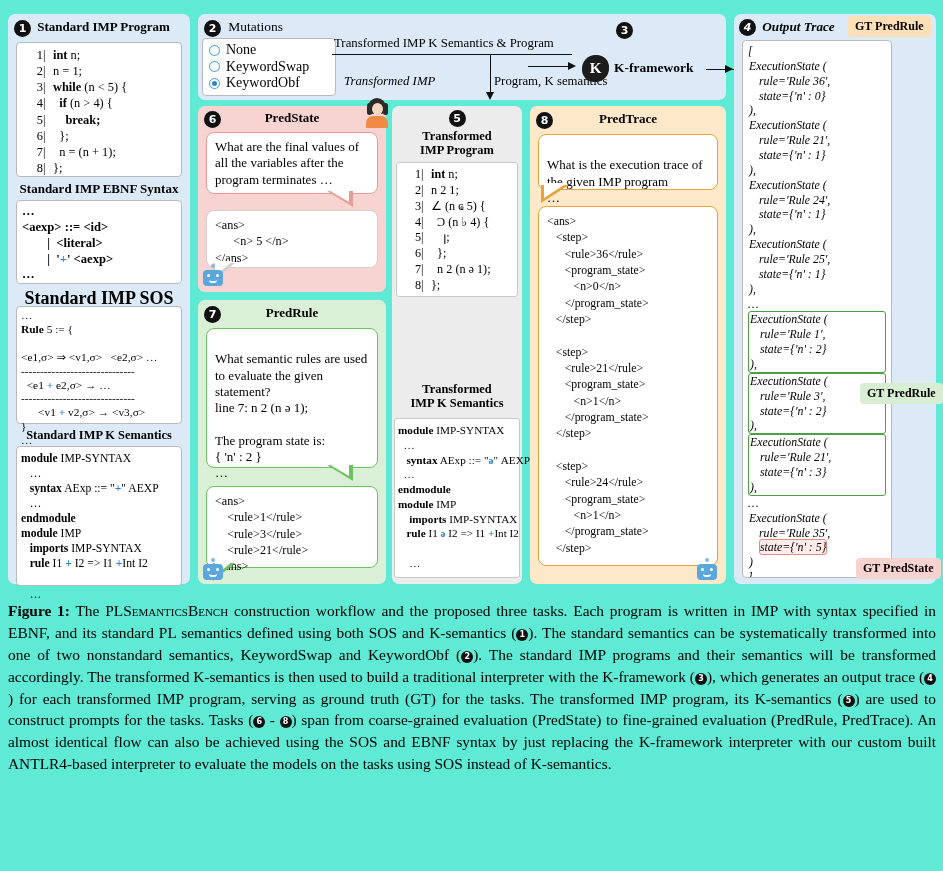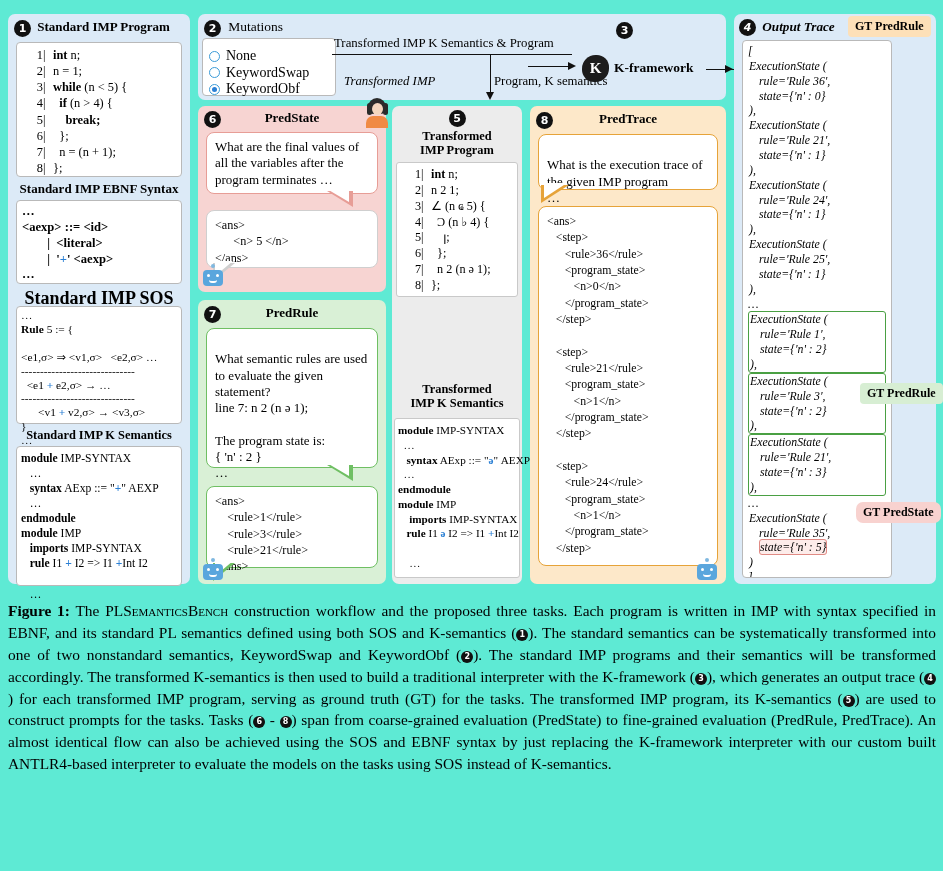--- a/index.html
+++ b/index.html
@@ -197,21 +197,21 @@
     </div>
   </div>
 
   <div class="panel blue" style="left:198px; top:14px; width:528px; height:86px;">
 
     <div class="hdr hdr-left" style="position:absolute; left:6px; top:5px; font-size:13px;">
       <span class="badge">2</span>
       <span style="margin-left:4px; font-weight:normal; font-size:13.5px;">Mutations</span>
     </div>
 
-    <div class="card" style="position:absolute; left:4px; top:24px; width:134px; height:58px; padding:9px 6px;">
+    <div class="card" style="position:absolute; left:4px; top:24px; width:134px; height:58px; padding:3px 6px;">
       <div class="radio-row">
         <span class="radio"></span>
         <span>None</span>
       </div>
       <div class="radio-row">
         <span class="radio"></span>
         <span>KeywordSwap</span>
       </div>
       <div class="radio-row">
         <span class="radio on"></span>
@@ -251,21 +251,21 @@
       <span style="margin-left:3px;">Output Trace</span>
     </div>
 
     <div class="card" style="position:absolute; left:8px; top:26px; width:150px; height:538px; padding:3px 5px; overflow:hidden;">
       <div class="xml" id="p4body" style="font-size:11.8px; line-height:1.26;"><div>[</div><div class="" style="padding:0 1px;"><div>ExecutionState (</div><div style="padding-left:10px;">rule='Rule 36',</div><div style="padding-left:10px;">state={'n' : 0}</div><div>),</div></div><div class="" style="padding:0 1px;"><div>ExecutionState (</div><div style="padding-left:10px;">rule='Rule 21',</div><div style="padding-left:10px;">state={'n' : 1}</div><div>),</div></div><div class="" style="padding:0 1px;"><div>ExecutionState (</div><div style="padding-left:10px;">rule='Rule 24',</div><div style="padding-left:10px;">state={'n' : 1}</div><div>),</div></div><div class="" style="padding:0 1px;"><div>ExecutionState (</div><div style="padding-left:10px;">rule='Rule 25',</div><div style="padding-left:10px;">state={'n' : 1}</div><div>),</div></div><div>…</div><div class="hl-green" style="padding:0 1px;"><div>ExecutionState (</div><div style="padding-left:10px;">rule='Rule 1',</div><div style="padding-left:10px;">state={'n' : 2}</div><div>),</div></div><div class="hl-green" style="padding:0 1px;"><div>ExecutionState (</div><div style="padding-left:10px;">rule='Rule 3',</div><div style="padding-left:10px;">state={'n' : 2}</div><div>),</div></div><div class="hl-green" style="padding:0 1px;"><div>ExecutionState (</div><div style="padding-left:10px;">rule='Rule 21',</div><div style="padding-left:10px;">state={'n' : 3}</div><div>),</div></div><div>…</div><div class="" style="padding:0 1px;"><div>ExecutionState (</div><div style="padding-left:10px;">rule='Rule 35',</div><div style="padding-left:10px;"><span class="hl-pink">state={'n' : 5}</span></div><div>)</div></div><div>]</div></div>
     </div>
   </div>
 
   <div class="gttag gt-orange" style="left:848px; top:16px;">GT PredRule</div>
   <div class="gttag gt-green" style="left:860px; top:383px;">GT PredRule</div>
-  <div class="gttag gt-pink" style="left:856px; top:502px;border-radius:7px;">GT PredState</div>
+  <div class="gttag gt-pink" style="left:856px; top:558px;">GT PredState</div>
 
   <div class="panel pink" style="left:198px; top:106px; width:188px; height:186px;">
     <div class="hdr" style="position:absolute; left:0; top:5px; width:188px; font-size:13px;">
       <span class="badge" style="position:absolute; left:6px; top:0;">6</span>
       <span>PredState</span>
     </div>
 
     <div class="bubble q" style="position:absolute; left:8px; top:26px; width:172px; height:62px;">
       <span>What are the final values of all the variables after the program terminates …</span>
       <span class="tail" style="left:120px; top:58px; border-left:26px solid transparent; border-top:16px solid #e79d96;"></span>

